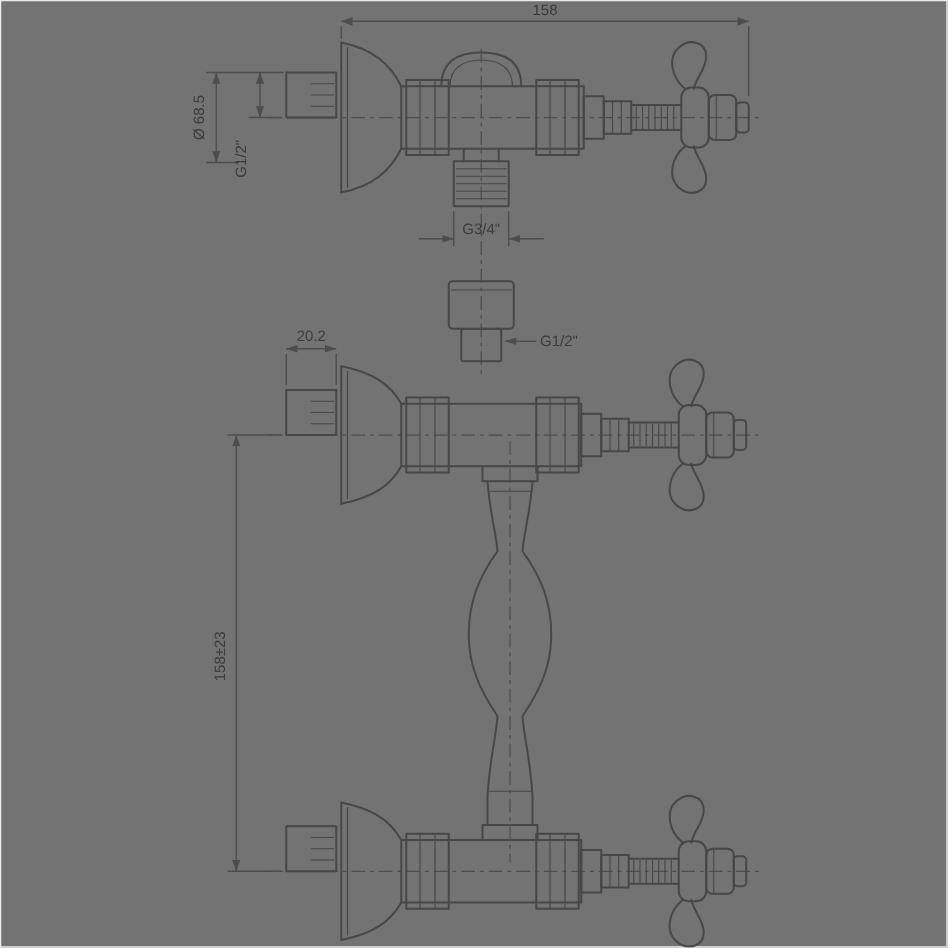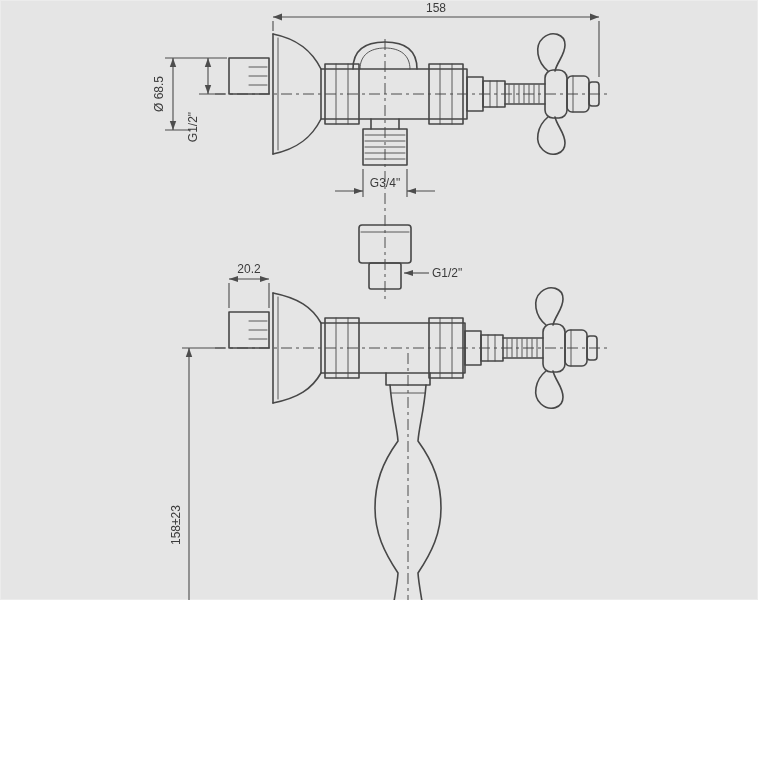--- a/index.html
+++ b/index.html
@@ -1,20 +1,20 @@
 <!DOCTYPE html>
 <html><head>
 <meta charset="utf-8">
 <style>
   html, body { margin: 0; padding: 0; background: #ffffff; }
   .canvas {
     position: relative;
     width: 758px;
-    height: 600px;
-    background: #e5e5e5;
+    height: 758px;
+    background: #737373;
     border: 1px solid #ececec;
     box-sizing: border-box;
     font-family: "Liberation Sans", sans-serif;
   }
   svg { display: block; }
   .outline { stroke: #474747; stroke-width: 1.6; fill: none; stroke-linecap: round; stroke-linejoin: round; }
   .thin    { stroke: #474747; stroke-width: 0.9; fill: none; stroke-linecap: round; }
   .dim     { stroke: #4d4d4d; stroke-width: 1.1; fill: none; }
   .cl      { stroke: #4d4d4d; stroke-width: 1;   fill: none; stroke-dasharray: 11 4 3 4; }
   .arrow   { fill: #4d4d4d; stroke: none; }

